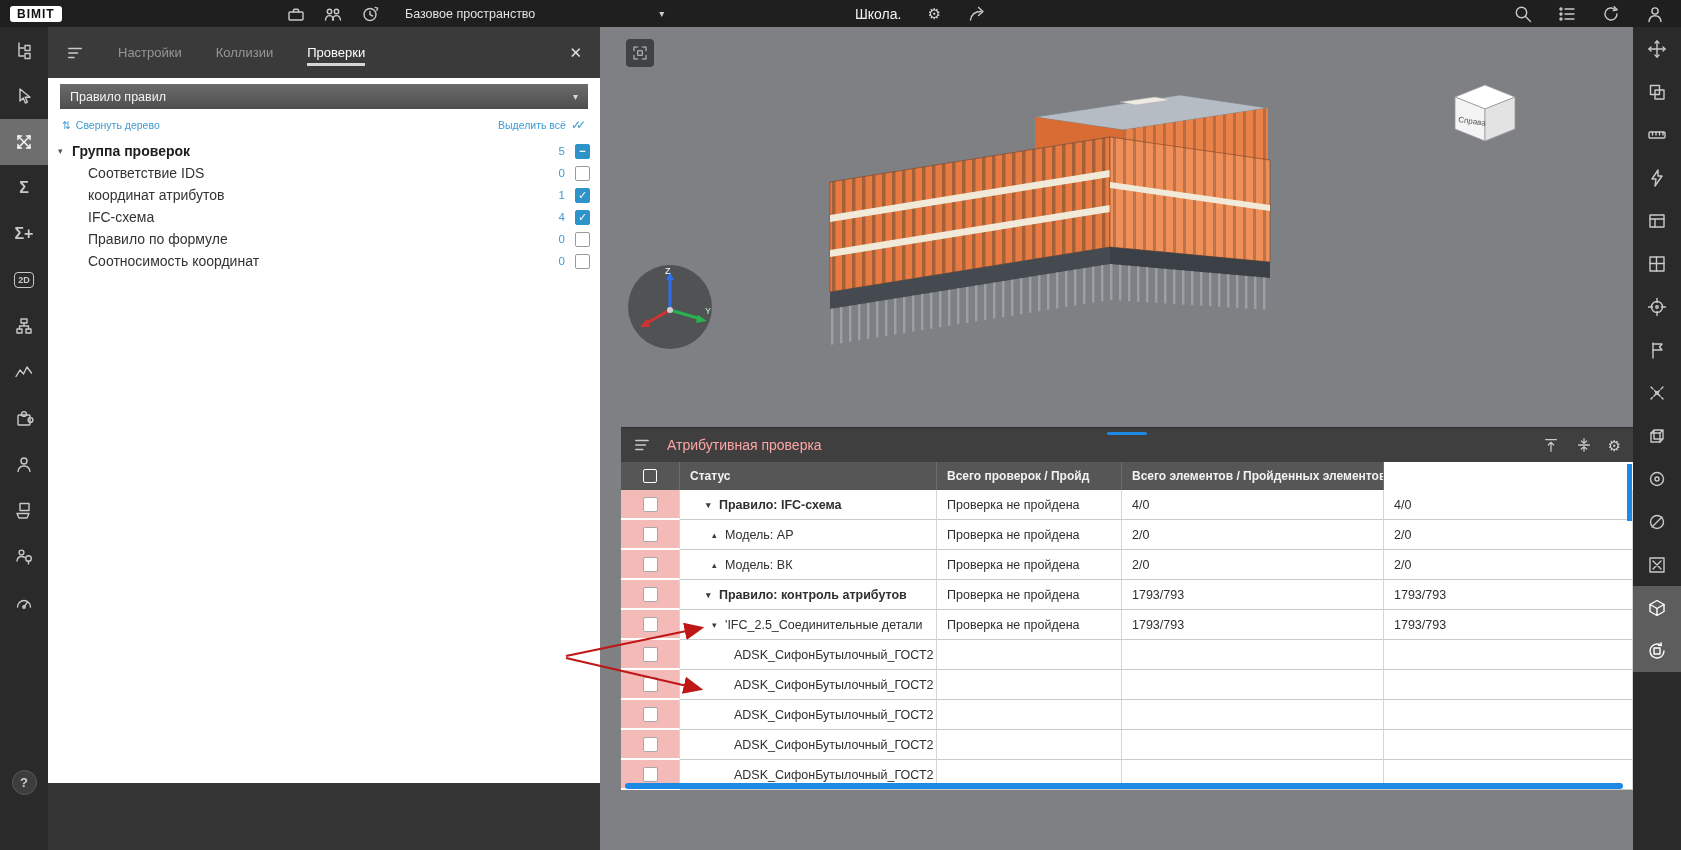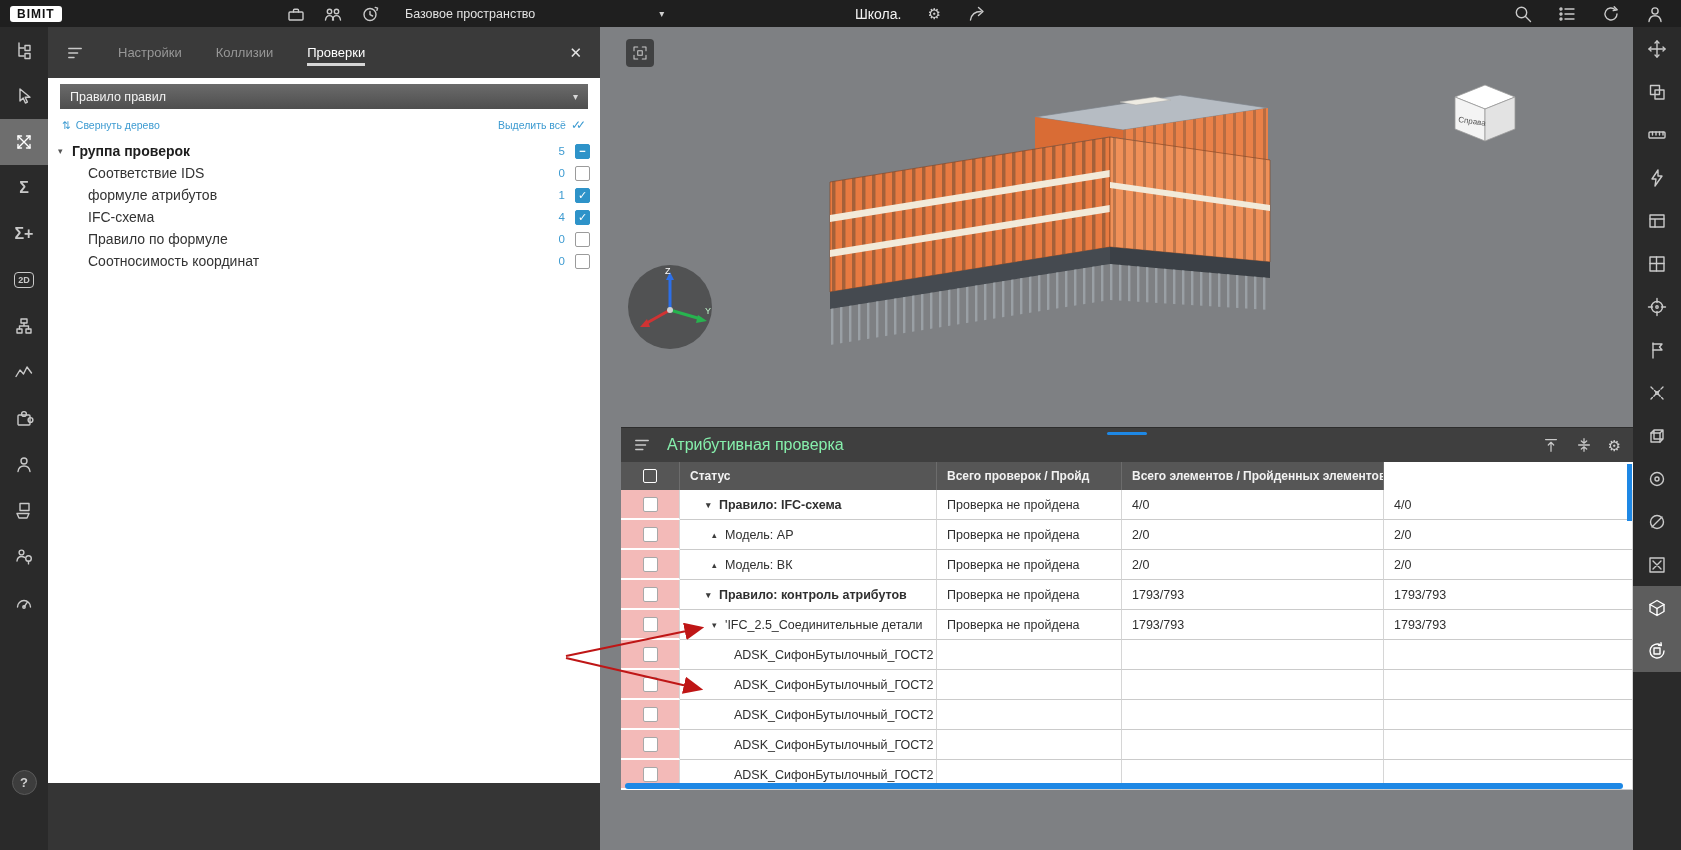--- a/index.html
+++ b/index.html
@@ -70,21 +70,21 @@
   .gizmo{position:absolute;left:25px;top:235px;z-index:5}
   .navcube{position:absolute;left:845px;top:48px;z-index:5;cursor:pointer}
   .building{position:absolute;left:210px;top:35px;z-index:1}
 
   
   .bottom-panel{position:absolute;left:21px;right:0;top:400px;height:363px;background:#fff;
     z-index:8;border-top:1px solid #2d2d2d;overflow:hidden}
   .bp-drag{position:absolute;top:4px;left:50%;transform:translateX(-50%);width:40px;height:3px;
     background:#1e88e5;border-radius:2px;z-index:4;cursor:row-resize}
   .bp-title{height:34px;background:#3f3f3f;display:flex;align-items:center;padding:0 12px;gap:12px}
-  .bp-title .t{font-size:16px;color:#86efac;margin-left:4px}
+  .bp-title .t{font-size:14px;color:#fca5a5;margin-left:4px}
   .bp-ticons{margin-left:auto;display:flex;align-items:center;gap:15px}
   .t-head{display:grid;grid-template-columns:59px 257px 185px 262px 1fr;height:28px}
   .th{background:#565656;color:#f2f2f2;font-weight:700;font-size:12px;border-right:1px solid #6c6c6c;
     display:flex;align-items:center;padding-left:10px;overflow:hidden;white-space:nowrap}
   .th-cb{background:#565656;display:flex;align-items:center;justify-content:center;border-right:1px solid #6c6c6c}
   .cb-outline{width:14px;height:14px;border:1.5px solid #fff;border-radius:2px;background:transparent;cursor:pointer}
   .t-rows{height:300px;overflow:hidden}
   .t-row{display:grid;grid-template-columns:59px 257px 185px 262px 1fr;height:30px;cursor:pointer}
   .td{display:flex;align-items:center;border-right:1px solid #d6d6d6;border-bottom:1px solid #cbcbcb;
     background:#fff;overflow:hidden;white-space:nowrap;font-size:12.5px;color:#2f2f2f;padding-left:10px}
@@ -287,21 +287,21 @@
             <span class="cb" data-state="indeterminate"></span>
           </div>
           <div class="tree-row child">
             <span class="exp"></span>
             <span class="lbl">Соответствие IDS</span>
             <span class="cnt">0</span>
             <span class="cb" data-state="unchecked"></span>
           </div>
           <div class="tree-row child">
             <span class="exp"></span>
-            <span class="lbl">формуле атрибутов</span>
+            <span class="lbl">координат атрибутов</span>
             <span class="cnt">1</span>
             <span class="cb" data-state="checked"></span>
           </div>
           <div class="tree-row child">
             <span class="exp"></span>
             <span class="lbl">IFC-схема</span>
             <span class="cnt">4</span>
             <span class="cb" data-state="checked"></span>
           </div>
           <div class="tree-row child">

